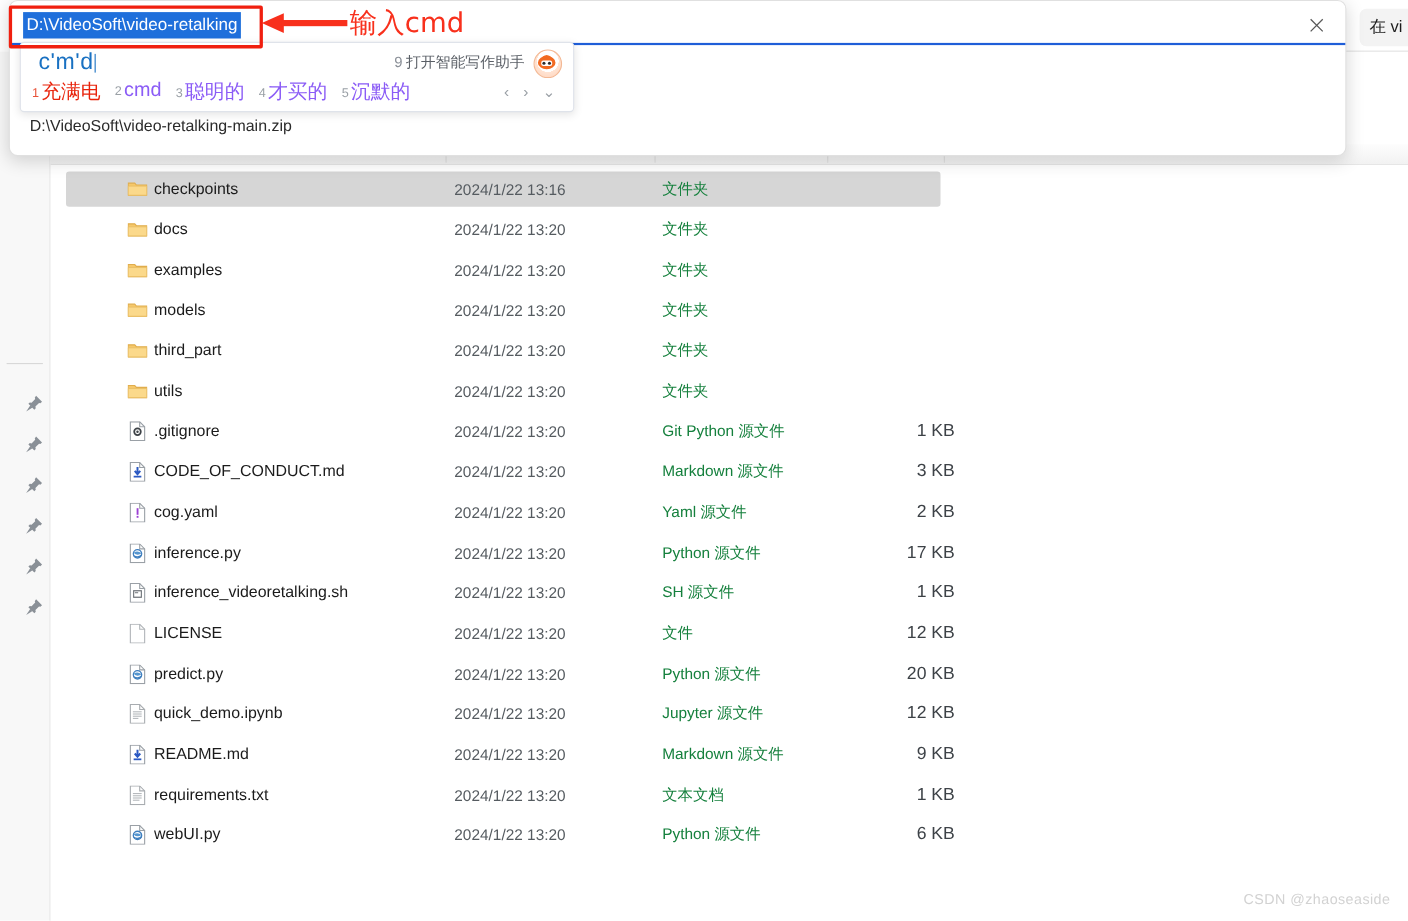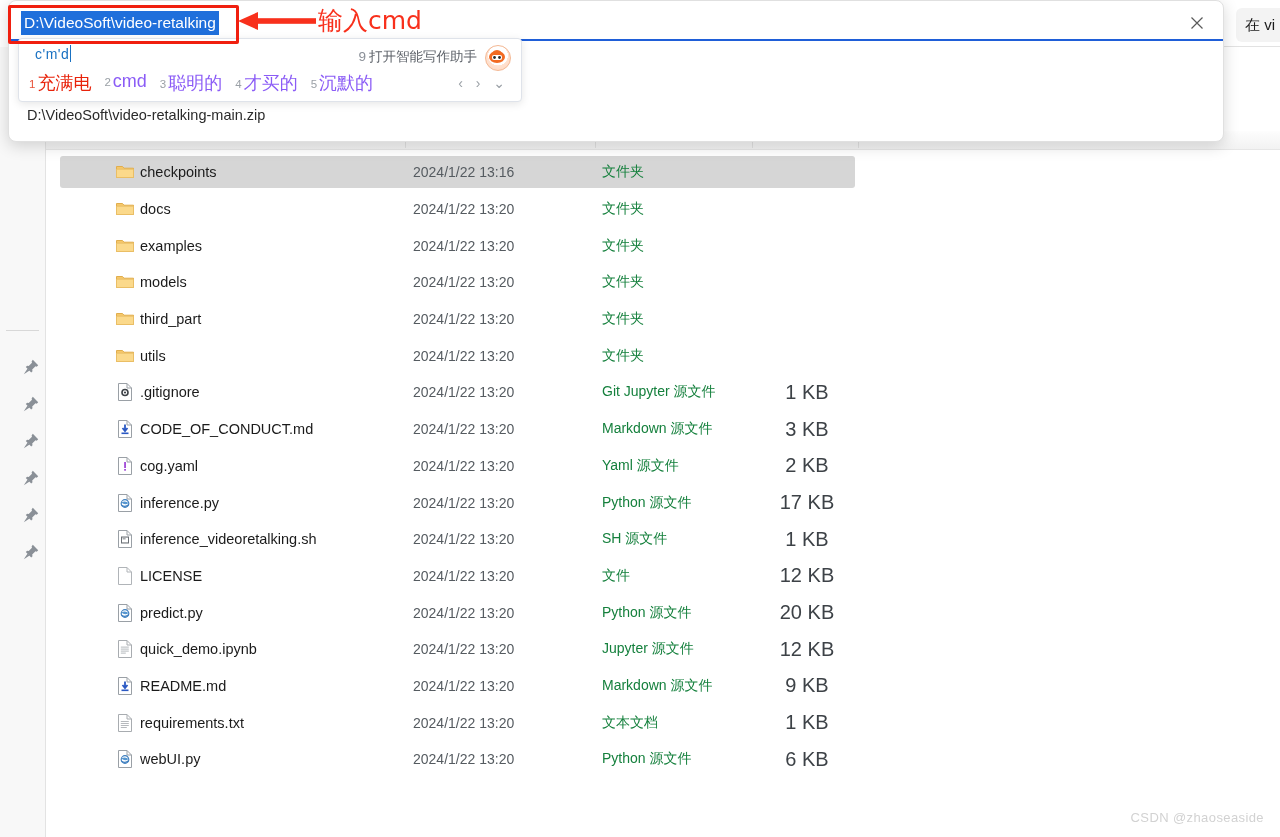--- a/index.html
+++ b/index.html
@@ -59,21 +59,21 @@
   }
   .file-row.selected .row-bg{
     position:absolute;left:14px;top:2px;width:795px;height:32px;
     background:#d6d6d6;border-radius:3px;
   }
   .cell{position:relative;z-index:2;}
   .c-icon{position:absolute;left:70px;width:18px;height:18px;}
   .c-name{position:absolute;left:94px;white-space:nowrap;}
   .c-date{position:absolute;left:367px;color:#555b60;font-size:14px;white-space:nowrap;text-align:center;}
   .c-type{position:absolute;left:556px;color:#15803d;font-size:14px;white-space:nowrap;}
-  .c-size{position:absolute;left:700px;width:122px;text-align:center;color:#3d4247;font-size:20px;white-space:nowrap;}
+  .c-size{position:absolute;left:700px;width:122px;text-align:right;color:#3d4247;font-size:16px;white-space:nowrap;}
 
   .icon-svg{display:block;}
 
   
   #search-shell{
     position:absolute;left:8px;top:0px;width:1214px;height:140px;
     background:#ffffff;
     border:1px solid #e0e0e0;
     border-radius:8px;
     box-shadow:0 4px 16px rgba(0,0,0,.16);
@@ -112,21 +112,21 @@
 
   
   #ime-popup{
     position:absolute;left:18px;top:38px;width:502px;height:62px;
     background:#ffffff;border:1px solid #dfe3ea;border-radius:4px;
     box-shadow:0 2px 8px rgba(0,0,0,.10);
     z-index:50;
   }
   #ime-composition{
     position:absolute;left:16px;top:6px;
-    font-size:14px;color:#1971c2;letter-spacing:.5px;text-align:right;
+    font-size:21px;color:#1971c2;letter-spacing:.5px;text-align:right;
   }
   #ime-caret{
     display:inline-block;width:1px;height:17px;background:#1971c2;
     vertical-align:-3px;margin-left:1px;
   }
   #ime-promo{
     position:absolute;right:44px;top:9px;
     font-size:13.5px;color:#5a5f66;white-space:nowrap;
   }
   #ime-promo .num{color:#8b9098;margin-right:3px;}
@@ -313,21 +313,21 @@
         <span class="cell c-icon">
           <svg class="icon-svg" width="18" height="18" viewBox="0 0 18 18">
             <path d="M2.5 0.5 H11 L15.5 5 V17.5 H2.5 Z" fill="#ffffff" stroke="#9aa0a6" stroke-width="1"></path>
             <path d="M11 0.5 V5 H15.5" fill="none" stroke="#9aa0a6" stroke-width="1"></path>
             <circle cx="9" cy="9.5" r="3" fill="none" stroke="#3d4247" stroke-width="1.6"></circle>
             <circle cx="9" cy="9.5" r="1.1" fill="#3d4247"></circle>
           </svg>
         </span>
         <span class="cell c-name">.gitignore</span>
         <span class="cell c-date">2024/1/22 13:20</span>
-        <span class="cell c-type">Git Jupyter 源文件</span>
+        <span class="cell c-type">Git Python 源文件</span>
         <span class="cell c-size">1 KB</span>
       </div>
       <div class="file-row">
         <span class="cell c-icon">
           <svg class="icon-svg" width="18" height="18" viewBox="0 0 18 18">
             <path d="M2.5 0.5 H11 L15.5 5 V17.5 H2.5 Z" fill="#ffffff" stroke="#9aa0a6" stroke-width="1"></path>
             <path d="M11 0.5 V5 H15.5" fill="none" stroke="#9aa0a6" stroke-width="1"></path>
             <path d="M9 4.5 V10 M6.5 8 L9 11 L11.5 8" stroke="#2b59c3" stroke-width="1.8" fill="none"></path>
             <rect x="5.5" y="12.5" width="7" height="1.6" fill="#2b59c3"></rect>
           </svg>

